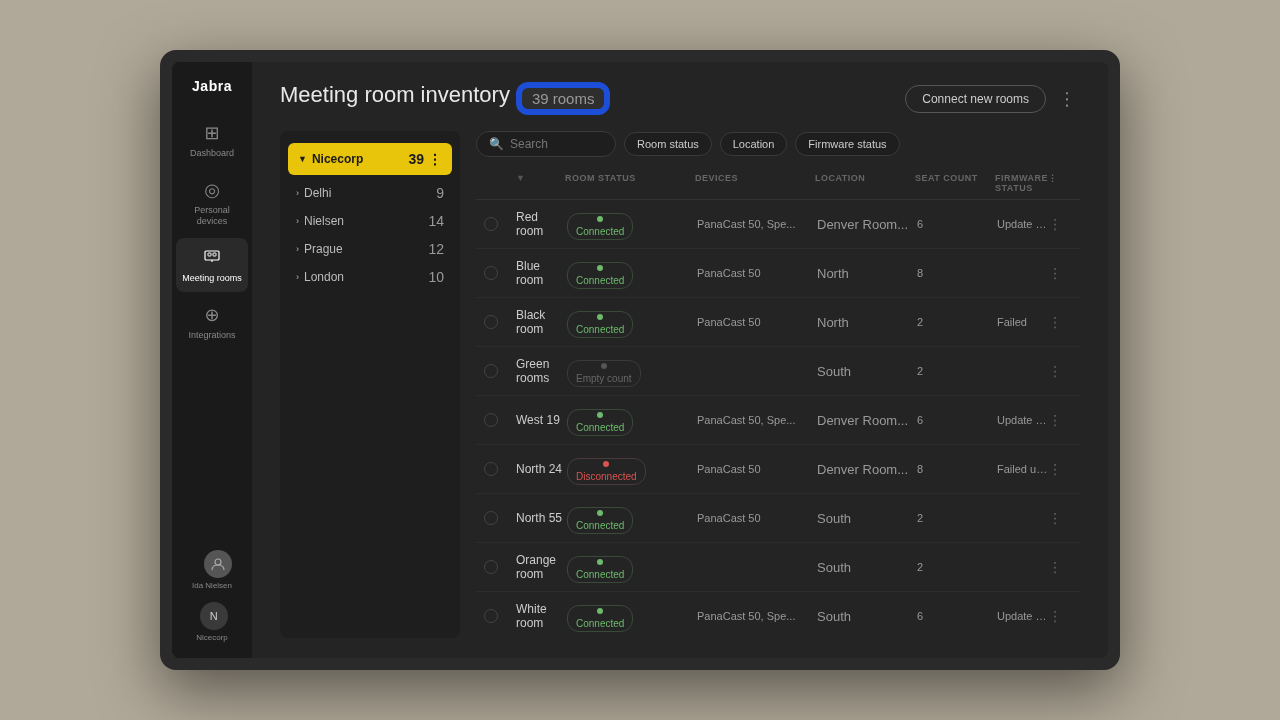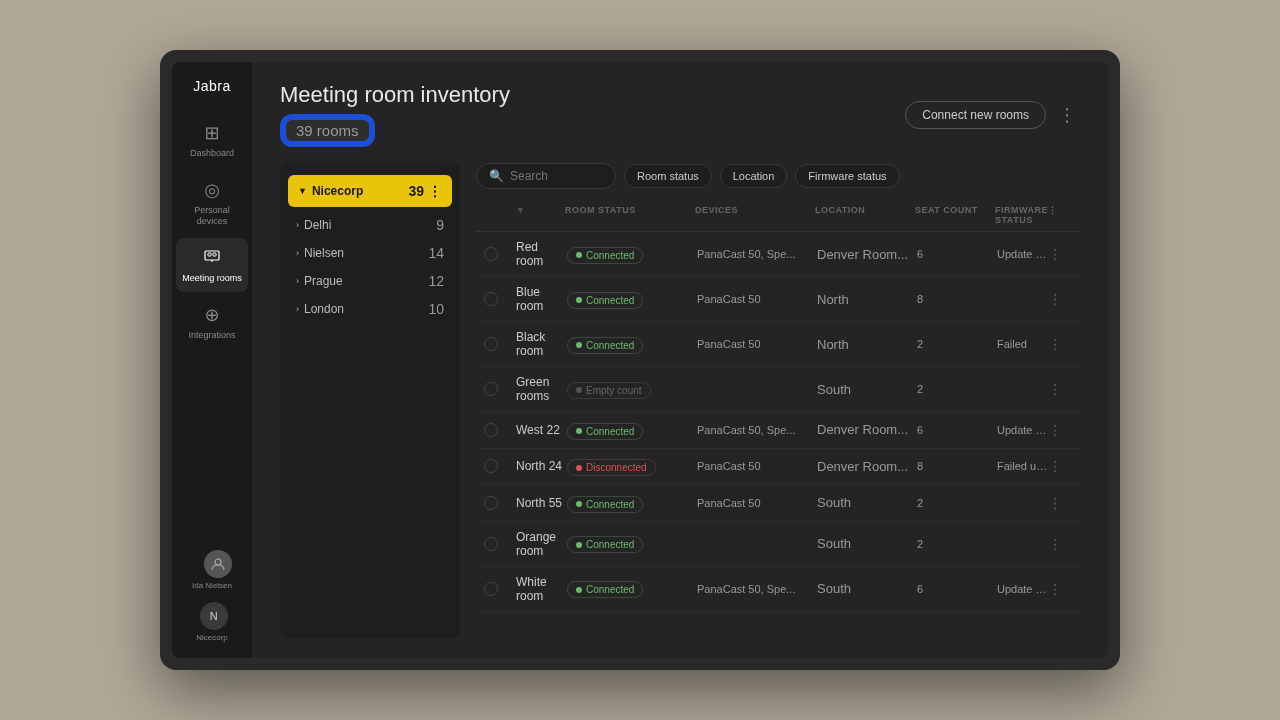--- a/index.html
+++ b/index.html
@@ -34,21 +34,21 @@
       width: 80px;
       background: #1a1a1a;
       display: flex;
       flex-direction: column;
       align-items: center;
       padding: 16px 0;
       flex-shrink: 0;
     }
     .sidebar-logo {
       color: #fff;
-      font-weight: 400;
+      font-weight: 700;
       font-size: 14px;
       letter-spacing: 0.5px;
       margin-bottom: 20px;
     }
     .sidebar-nav {
       display: flex;
       flex-direction: column;
       align-items: center;
       gap: 4px;
       flex: 1;
@@ -119,21 +119,21 @@
       display: flex;
       flex-direction: column;
       overflow: hidden;
     }
     .header {
       display: flex;
       align-items: center;
       justify-content: space-between;
       padding: 20px 28px 8px 28px;
     }
-    .header-left { display: flex; flex-direction: column; gap: 6px; justify-content: space-between; }
+    .header-left { display: flex; flex-direction: row; gap: 6px; justify-content: space-between; }
     .page-title {
       font-size: 22px;
       color: #e8e8e8;
       font-weight: 300;
     }
     .rooms-badge {
       background: #2e2e2e;
       border: 6px solid #1d4ed8;
       border-radius: 12px;
       padding: 2px 10px;
@@ -287,20 +287,21 @@
       color: #ccc;
     }
     .status-badge {
       display: inline-flex;
       align-items: center;
       gap: 4px;
       border: 1px solid #3a3a3a;
       border-radius: 12px;
       padding: 2px 8px;
       font-size: 10px;
+      flex-direction: column;
     }
     .status-badge .dot {
       width: 6px;
       height: 6px;
       border-radius: 50%;
     }
     .status-badge.connected { color: #6db96d; border-color: #3a4a3a; }
     .status-badge.connected .dot { background: #6db96d; }
     .status-badge.disconnected { color: #d9534f; border-color: #4a3a3a; }
     .status-badge.disconnected .dot { background: #d9534f; }
@@ -511,21 +512,21 @@
     <div class="row-devices"></div>
     <div class="row-location">South</div>
     <div class="row-seats">2</div>
     <div class="row-firmware"></div>
     <div class="row-more">⋮</div>
   </div>
                 <div class="table-row">
     <div>
       <div class="row-check"></div>
     </div>
-    <div class="row-name">West 22</div>
+    <div class="row-name">West 19</div>
     <div>
       <span class="status-badge connected">
         <span class="dot"></span>
         <span>Connected</span>
       </span>
     </div>
     <div class="row-devices">PanaCast 50, Spe...</div>
     <div class="row-location">Denver Room...</div>
     <div class="row-seats">6</div>
     <div class="row-firmware">Update available</div>

